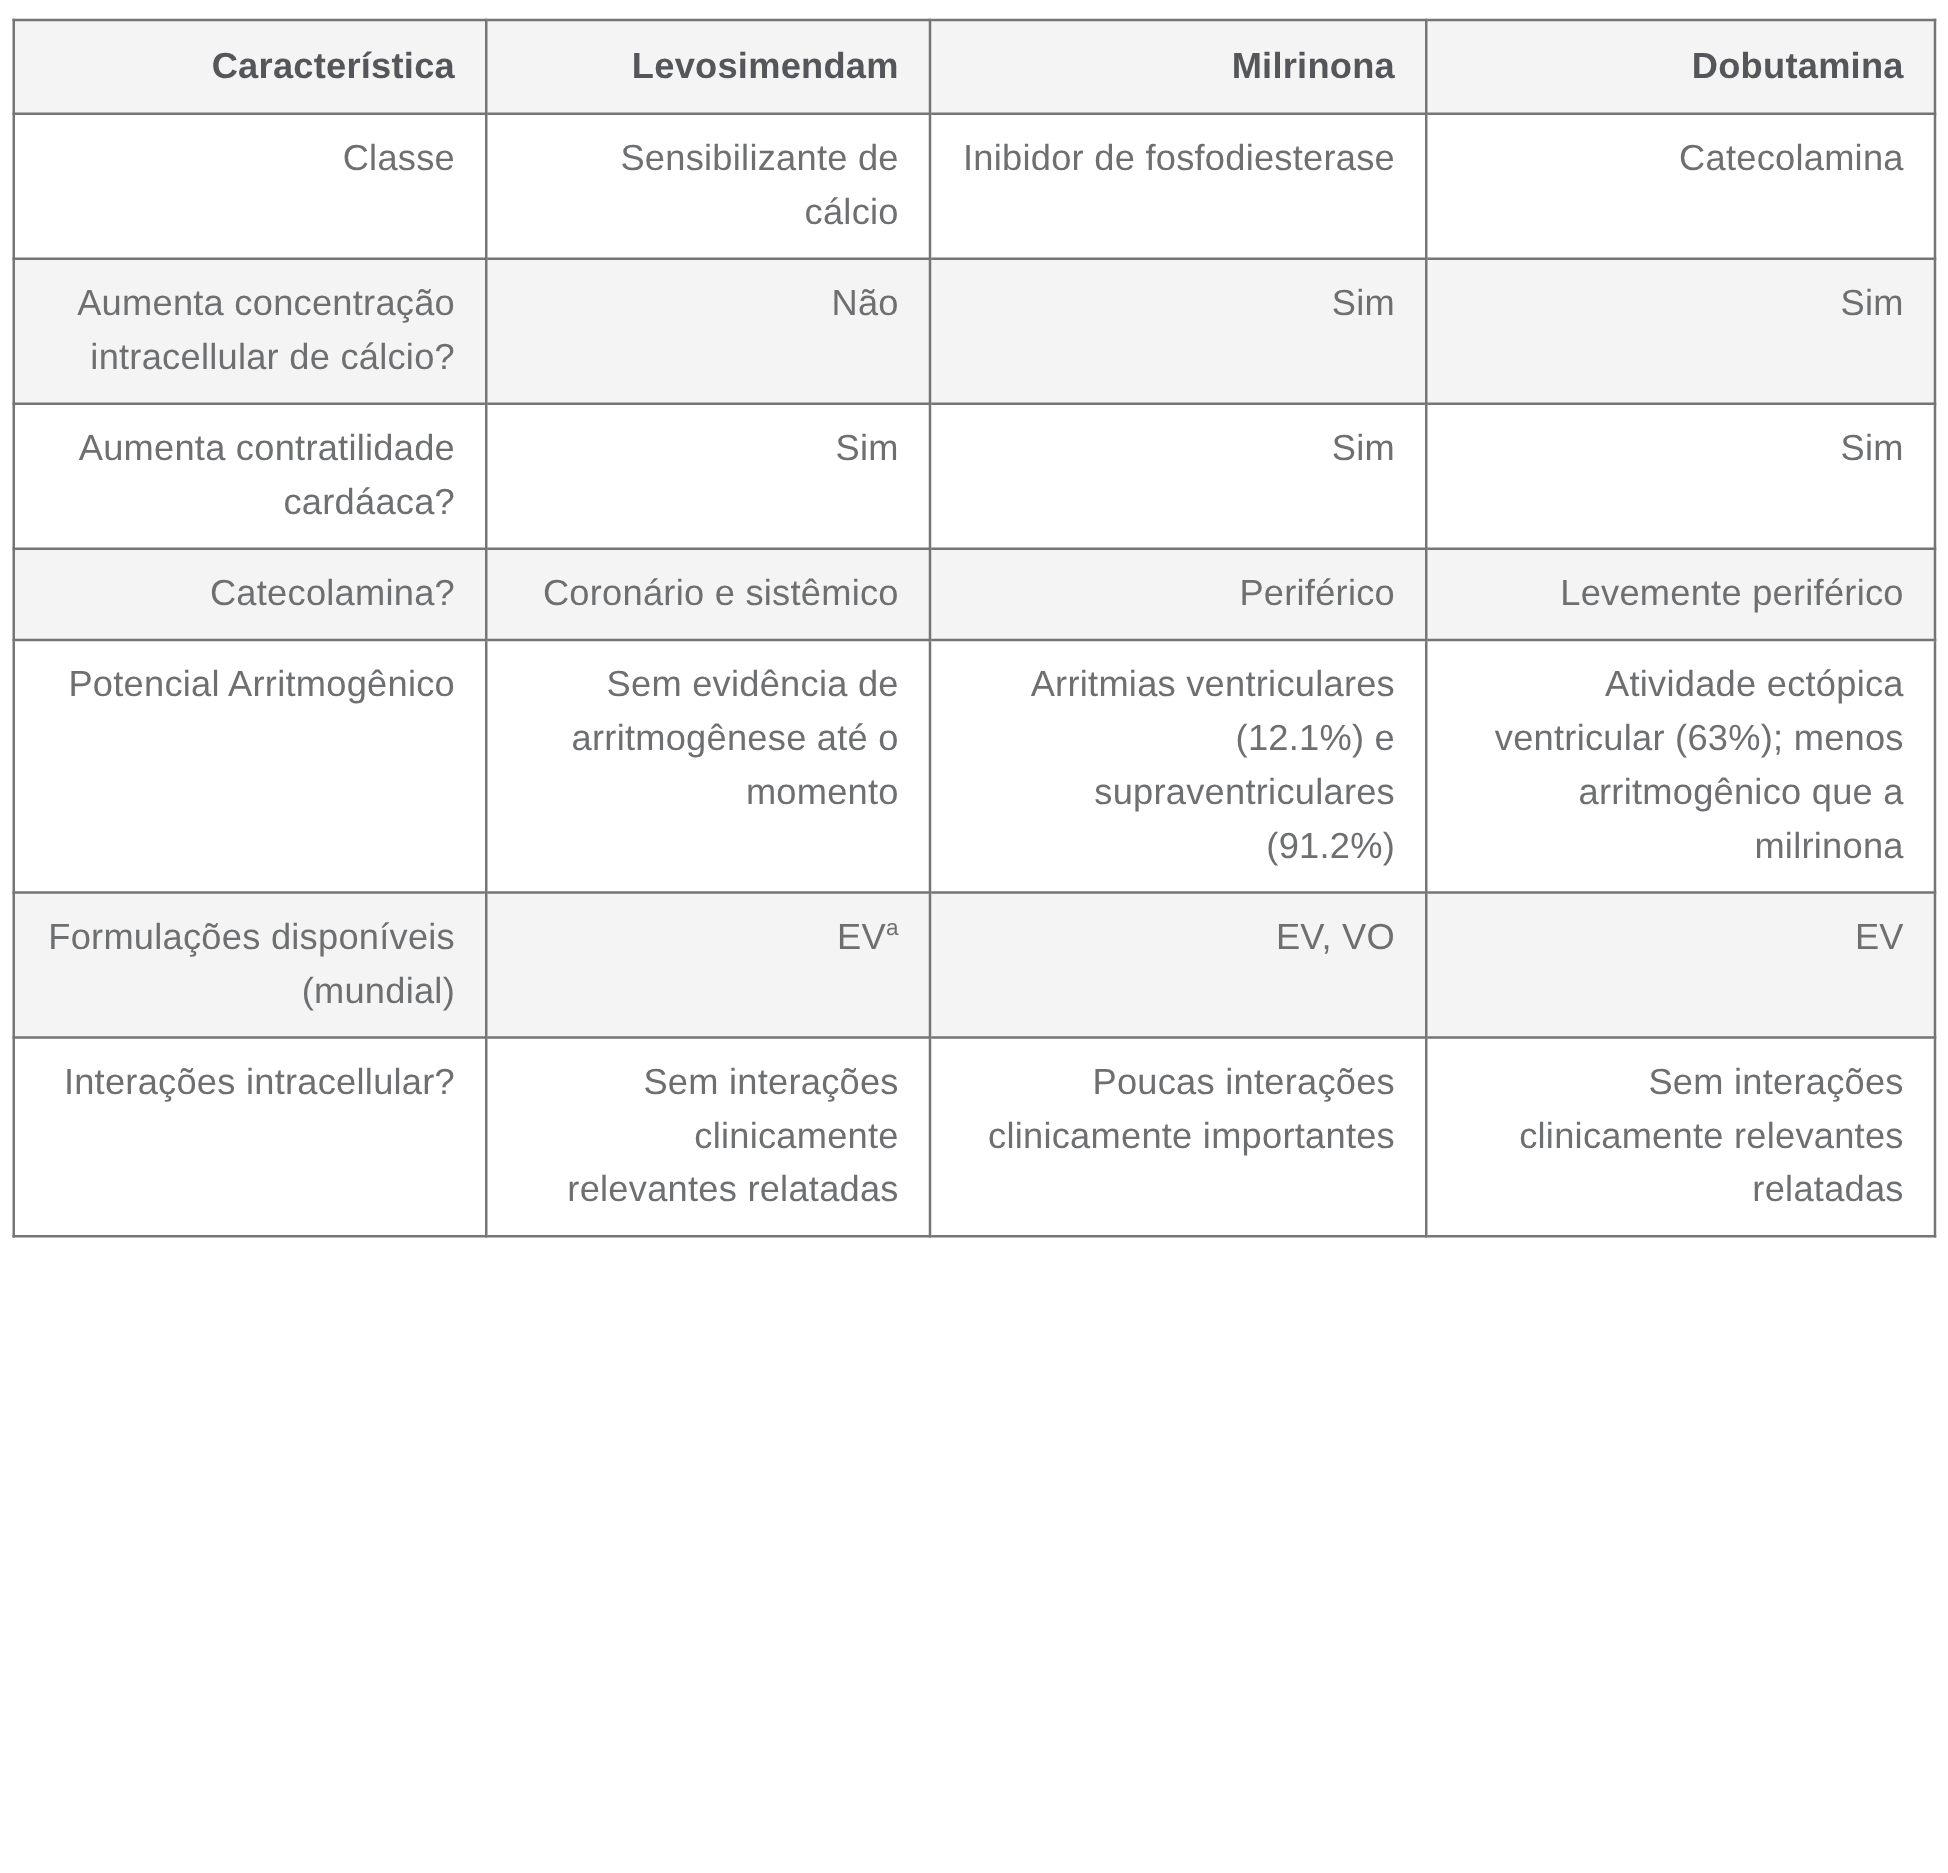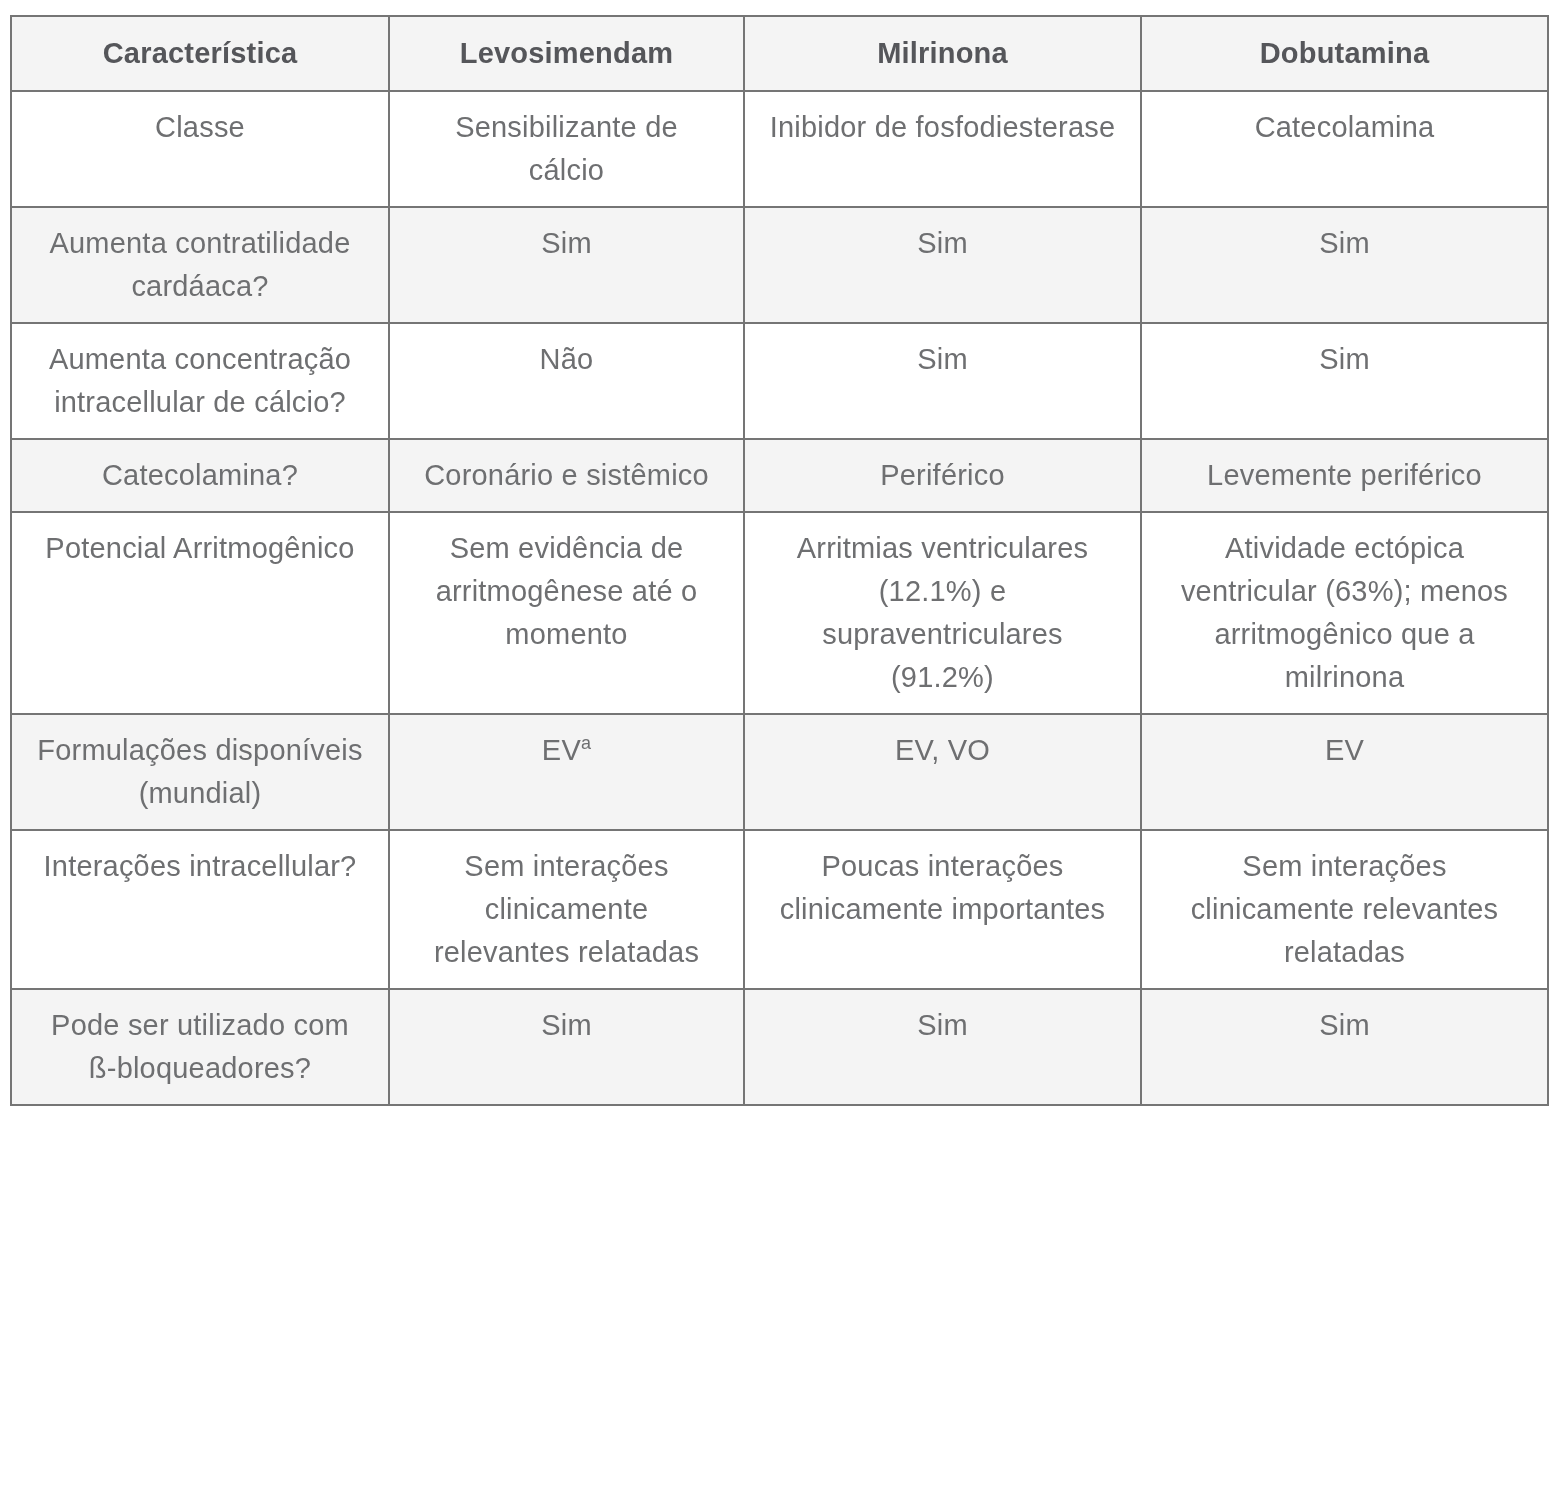--- a/index.html
+++ b/index.html
@@ -20,21 +20,21 @@
   }
   table.comparison col.c0 { width: 378px; }
   table.comparison col.c1 { width: 355px; }
   table.comparison col.c2 { width: 397px; }
   table.comparison col.c3 { width: 407px; }
   table.comparison th,
   table.comparison td {
     border: 2px solid #757575;
     padding: 14px 24px 14px 24px;
     vertical-align: top;
-    text-align: center;
+    text-align: right;
     font-size: 29px;
     line-height: 43px;
     letter-spacing: 0.2px;
     color: #6e6f71;
     font-weight: 400;
     word-wrap: break-word;
   }
   table.comparison thead tr {
     background: #f4f4f4;
   }
@@ -77,28 +77,28 @@
       </tr>
     </thead>
     <tbody>
       <tr>
         <td>Classe</td>
         <td>Sensibilizante de cálcio</td>
         <td>Inibidor de fosfodiesterase</td>
         <td>Catecolamina</td>
       </tr>
       <tr>
-        <td>Aumenta contratilidade cardáaca?</td>
-        <td>Sim</td>
+        <td>Aumenta concentração intracellular de cálcio?</td>
+        <td>Não</td>
         <td>Sim</td>
         <td>Sim</td>
       </tr>
       <tr>
-        <td>Aumenta concentração intracellular de cálcio?</td>
-        <td>Não</td>
+        <td>Aumenta contratilidade cardáaca?</td>
+        <td>Sim</td>
         <td>Sim</td>
         <td>Sim</td>
       </tr>
       <tr>
         <td>Catecolamina?</td>
         <td>Coronário e sistêmico</td>
         <td>Periférico</td>
         <td>Levemente periférico</td>
       </tr>
       <tr>
@@ -112,21 +112,15 @@
         <td><span>EV</span><sup class="fn">a</sup></td>
         <td>EV, VO</td>
         <td>EV</td>
       </tr>
       <tr>
         <td>Interações intracellular?</td>
         <td>Sem interações clinicamente relevantes relatadas</td>
         <td>Poucas interações clinicamente importantes</td>
         <td>Sem interações clinicamente relevantes relatadas</td>
       </tr>
-      <tr>
-        <td>Pode ser utilizado com ß-bloqueadores?</td>
-        <td>Sim</td>
-        <td>Sim</td>
-        <td>Sim</td>
-      </tr>
     </tbody>
   </table>
 </div>
 
 </body></html>

